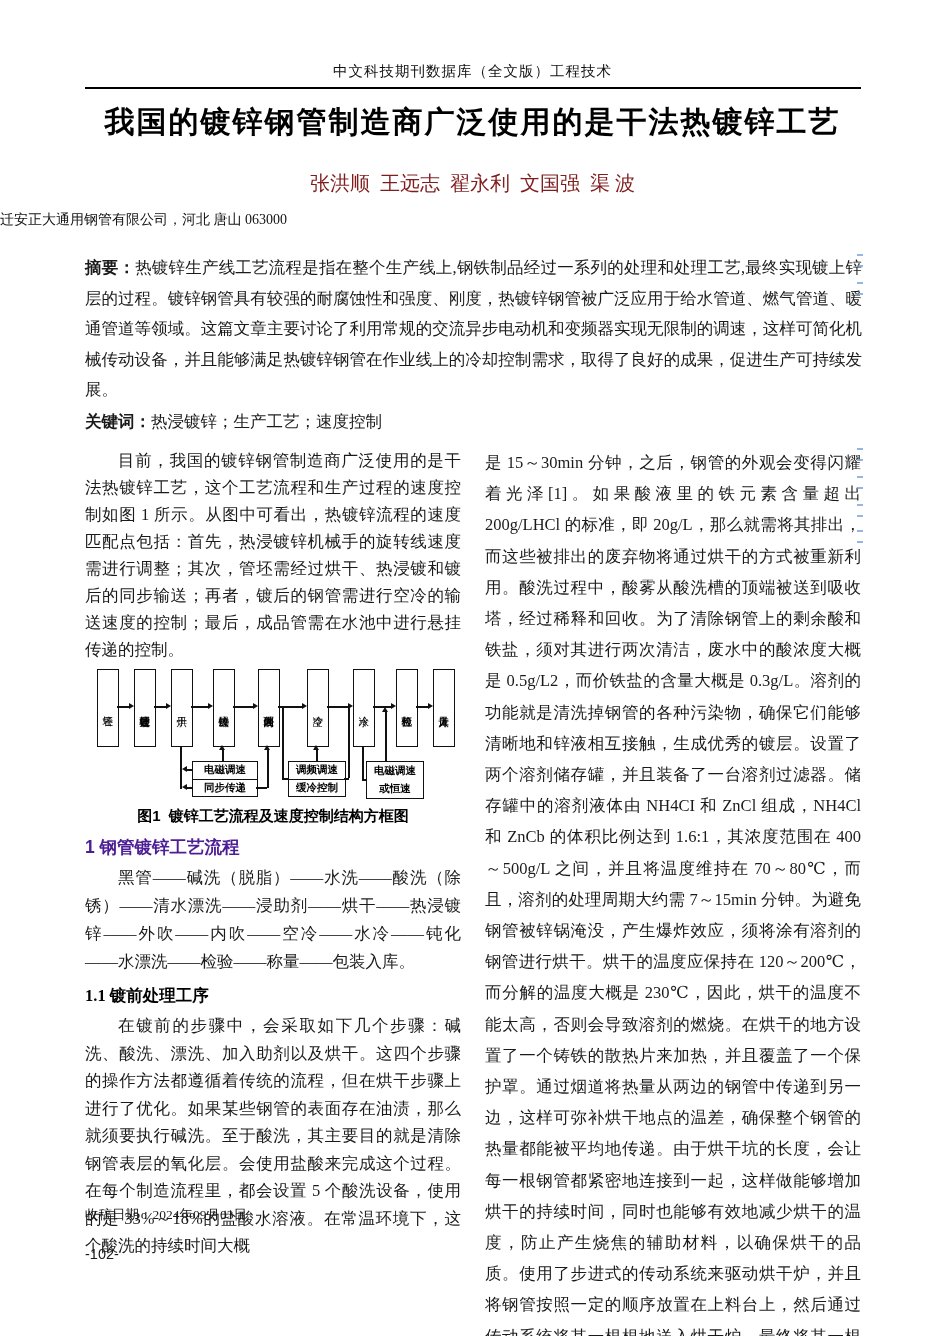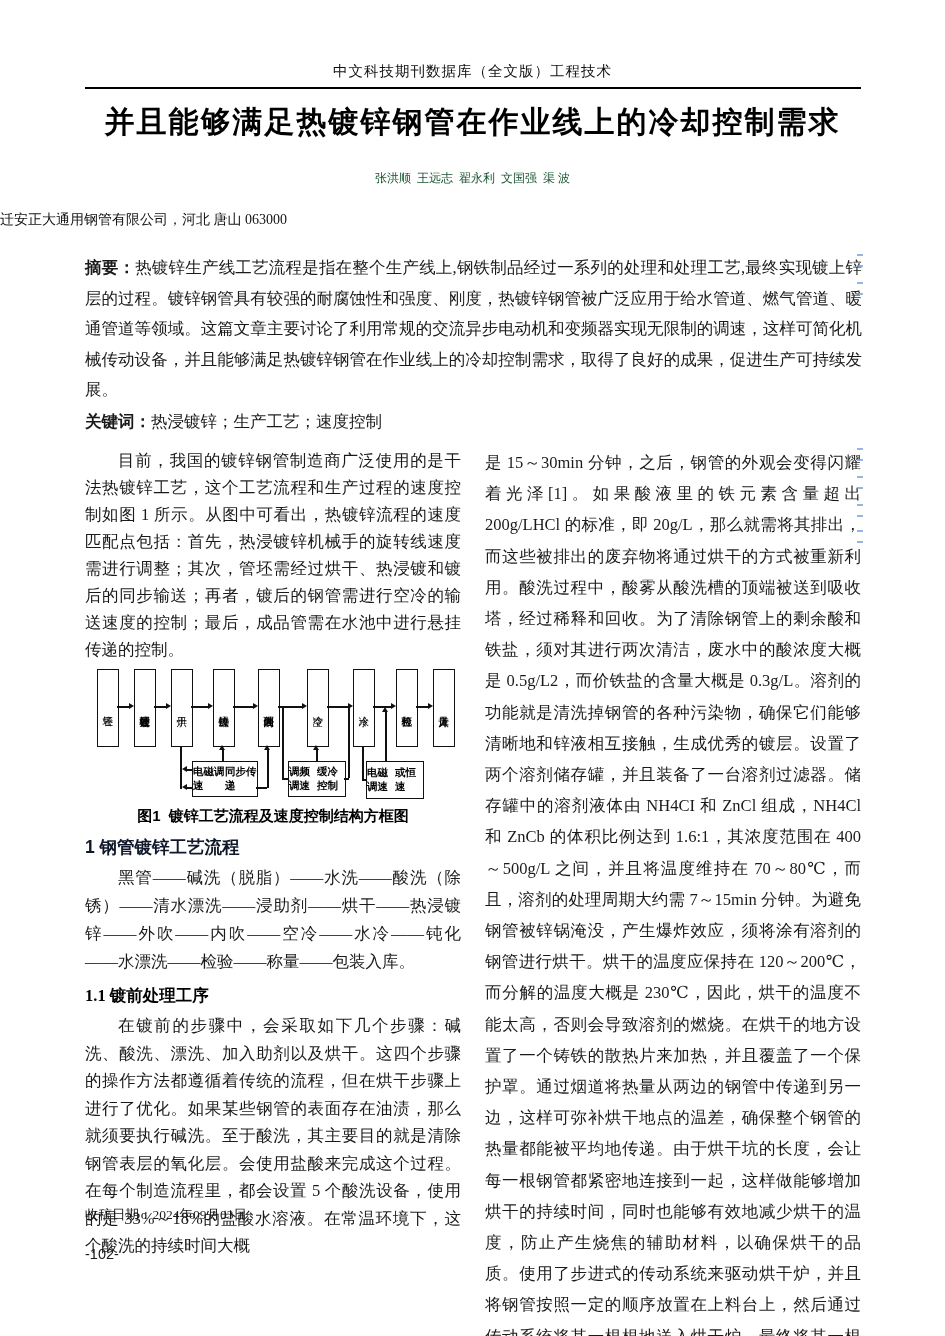--- a/index.html
+++ b/index.html
@@ -7,53 +7,53 @@
         font-family:"Liberation Serif","DejaVu Serif",serif;color:#1a1a1a;}
 
   .journal-line{position:absolute;top:62px;left:0;width:100%;text-align:center;
         font-size:14.5px;letter-spacing:1px;color:#111;}
   .head-rule{position:absolute;top:87px;left:85px;width:776px;height:2px;background:#000;}
 
   .paper-title{position:absolute;top:102px;left:0;width:100%;text-align:center;
         font-family:"Liberation Sans","DejaVu Sans",sans-serif;
         font-size:30px;font-weight:700;letter-spacing:2px;color:#000;}
   .authors{position:absolute;top:170px;left:0;width:100%;text-align:center;
-        font-size:12px;white-space:pre;color:#14532d;}
+        font-size:20px;white-space:pre;color:#7f1d1d;}
   .affiliation{position:absolute;top:200px;left:0;width:100%;text-align:left;
         font-size:14px;white-space:pre;color:#111;margin-top:11px;}
 
   .abstract-block{position:absolute;top:252px;left:85px;width:777px;}
   .abstract-block p{margin:0;font-size:16.5px;line-height:30.5px;text-align:justify;}
   .blabel{font-family:"Liberation Sans","DejaVu Sans",sans-serif;font-weight:700;}
   .kw-line,.clc-line{margin-top:0;font-size:16.5px;line-height:28px;}
 
   .columns{position:absolute;top:447px;left:85px;width:777px;display:flex;gap:24px;}
   .col{width:376px;}
   .col p{margin:0;font-size:16.5px;text-align:justify;}
   .left-body{line-height:27px;}
   .indent{text-indent:2em;}
   .right-body{line-height:31.2px;}
 
   h2.sec{margin:9px 0 5px 0;font-family:"Liberation Sans","DejaVu Sans",sans-serif;
-        font-size:17.5px;font-weight:700;color:#0f172a;}
+        font-size:17.5px;font-weight:700;color:#4c1d95;}
   h3.subsec{margin:9px 0 5px 0;font-family:Liberation Serif, serif;
         font-size:16.5px;font-weight:700;color:#000;}
   .flow-text{line-height:28px;}
   .para2{line-height:27.5px;}
 
   
   .figure-wrap{margin:4px 0 2px 0;}
   .fig{position:relative;width:377px;height:134px;
         font-family:"Liberation Sans","DejaVu Sans",sans-serif;}
   .fbox{position:absolute;top:2px;width:20px;height:76px;border:1.5px solid #111;
         display:flex;align-items:center;justify-content:center;
         writing-mode:vertical-rl;text-orientation:upright;
         font-size:10.5px;line-height:1;letter-spacing:0;color:#000;background:#fff;}
   .cbox{position:absolute;top:94px;border:1.5px solid #111;background:#fff;
-        display:flex;}
+        display:flex;flex-direction:column;}
   .crow{flex:1;display:flex;align-items:center;justify-content:center;
         font-size:10.5px;font-weight:700;color:#000;}
   .cdiv{height:0;border-top:1.2px solid #111;}
   .hline,.vline{position:absolute;background:#111;}
   .hline{height:1.5px;}
   .vline{width:1.5px;}
   .arr-r{position:absolute;width:0;height:0;border-top:3.5px solid transparent;
         border-bottom:3.5px solid transparent;border-left:5px solid #111;}
   .arr-l{position:absolute;width:0;height:0;border-top:3.5px solid transparent;
         border-bottom:3.5px solid transparent;border-right:5px solid #111;}
@@ -74,21 +74,21 @@
         border-top:2px solid #6f9fd8;border-bottom:2px solid #6f9fd8;opacity:.75;}
 </style>
 </head>
 <body>
 
 <div class="page">
 
   <div class="journal-line">中文科技期刊数据库（全文版）工程技术</div>
   <div class="head-rule"></div>
 
-  <div class="paper-title">并且能够满足热镀锌钢管在作业线上的冷却控制需求</div>
+  <div class="paper-title">我国的镀锌钢管制造商广泛使用的是干法热镀锌工艺</div>
   <div class="authors">张洪顺  王远志  翟永利  文国强  渠 波</div>
   <div class="affiliation">迁安正大通用钢管有限公司，河北 唐山 063000</div>
 
   <div class="abstract-block">
     <p><span class="blabel">摘要：</span><span>热镀锌生产线工艺流程是指在整个生产线上,钢铁制品经过一系列的处理和处理工艺,最终实现镀上锌层的过程。镀锌钢管具有较强的耐腐蚀性和强度、刚度，热镀锌钢管被广泛应用于给水管道、燃气管道、暖通管道等领域。这篇文章主要讨论了利用常规的交流异步电动机和变频器实现无限制的调速，这样可简化机械传动设备，并且能够满足热镀锌钢管在作业线上的冷却控制需求，取得了良好的成果，促进生产可持续发展。</span></p>
     <p class="kw-line"><span class="blabel">关键词：</span><span>热浸镀锌；生产工艺；速度控制</span></p>
   </div>
 
   <div class="columns">
 

